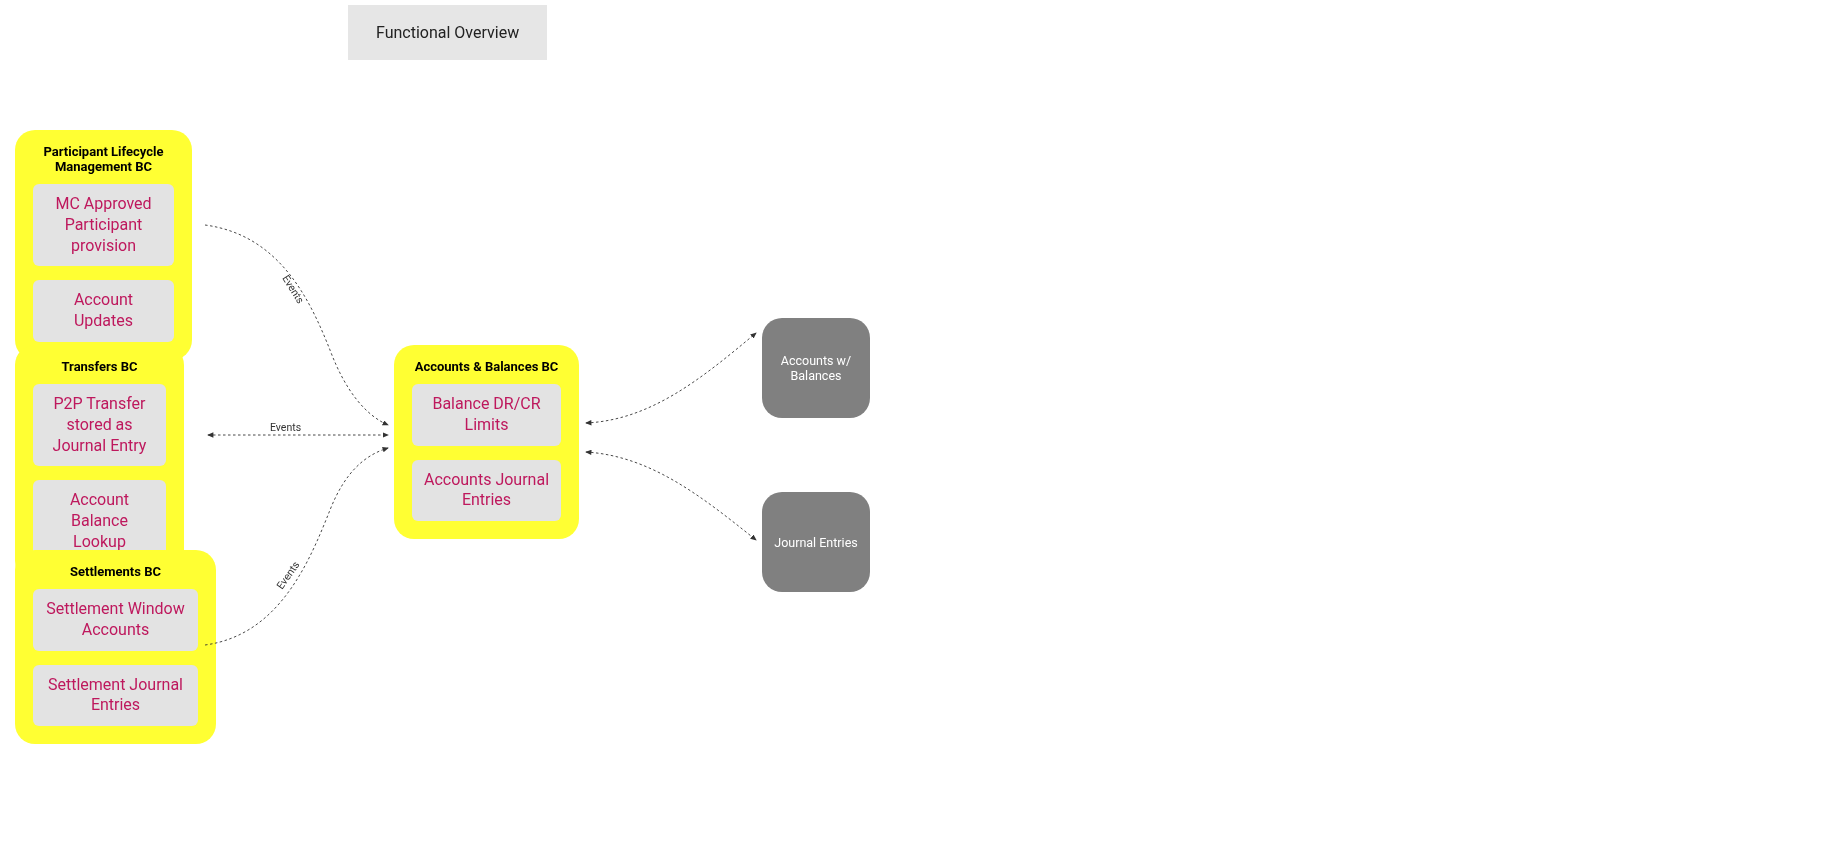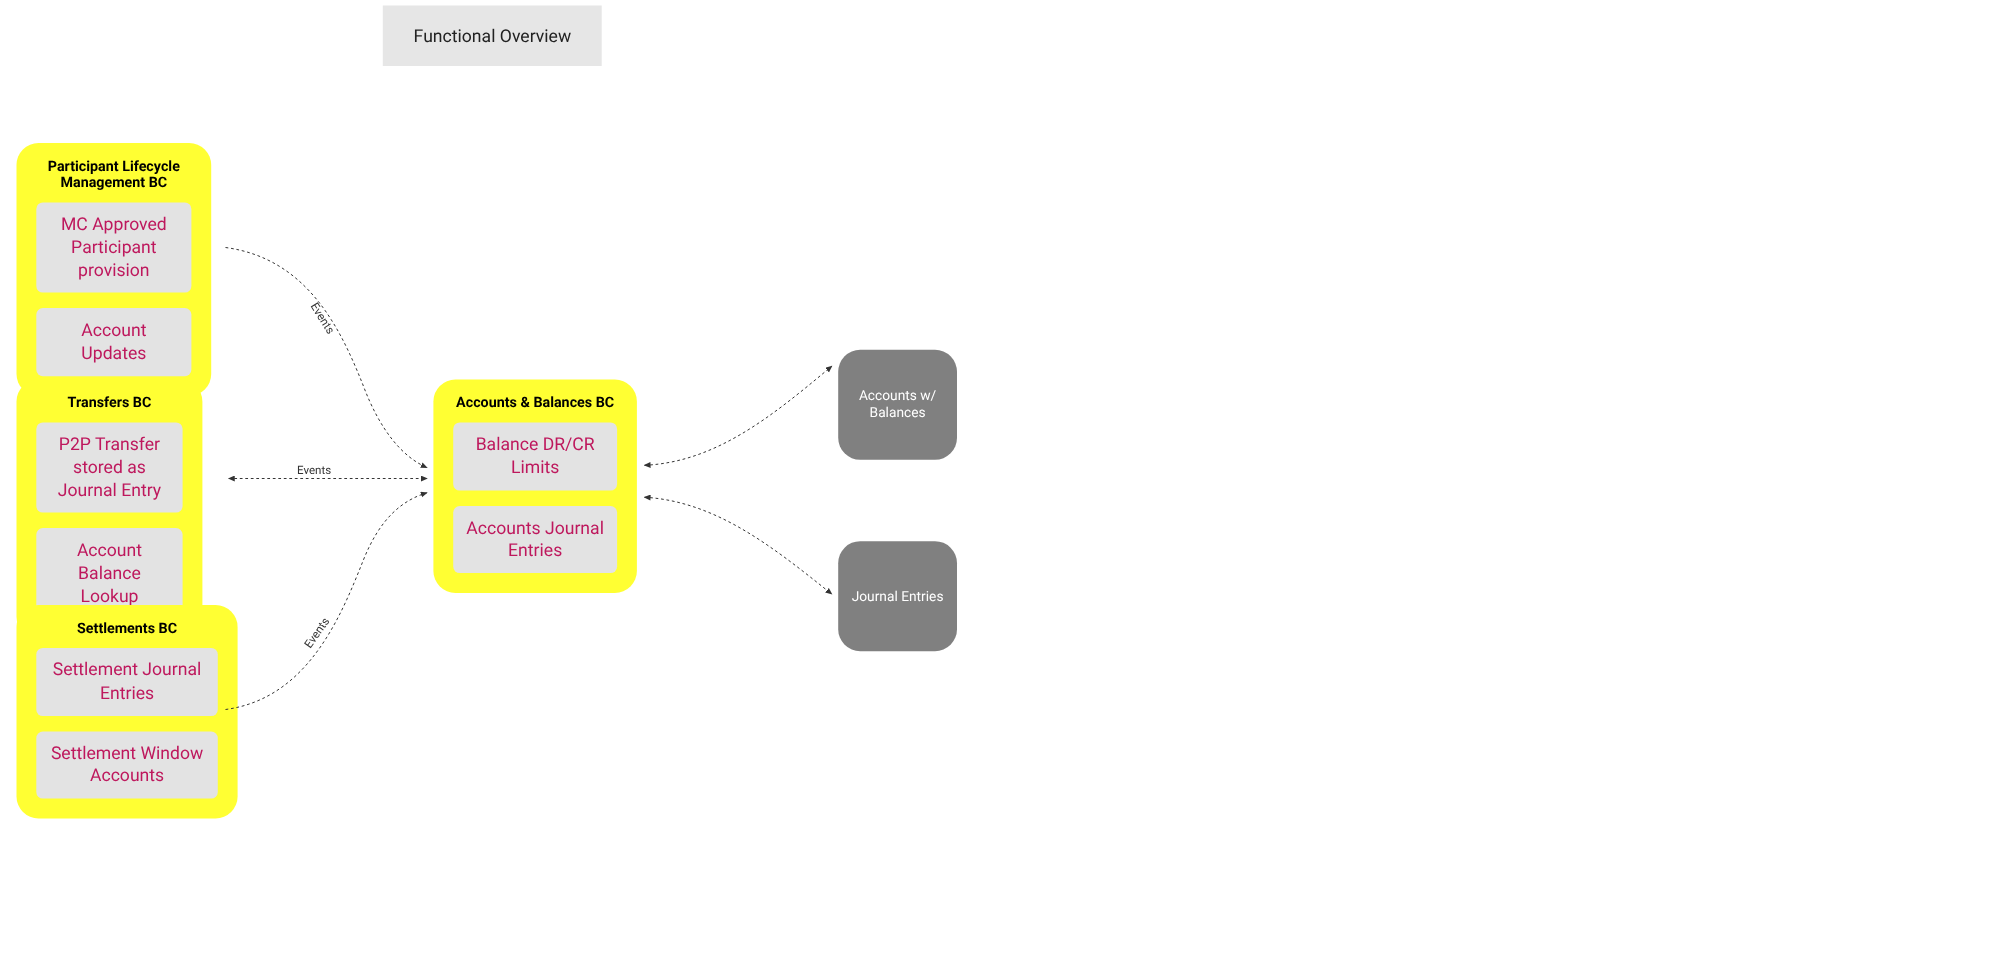--- a/index.html
+++ b/index.html
@@ -93,22 +93,22 @@
 </div>
 
 <div class="bc-box" style="left:15px; top:345px; width:169px;">
   <div class="bc-title">Transfers BC</div>
   <div class="inner-card">P2P Transfer stored as Journal Entry</div>
   <div class="inner-card">Account Balance Lookup</div>
 </div>
 
 <div class="bc-box" style="left:15px; top:550px; width:201px;">
   <div class="bc-title">Settlements BC</div>
+  <div class="inner-card">Settlement Window Accounts</div>
   <div class="inner-card">Settlement Journal Entries</div>
-  <div class="inner-card">Settlement Window Accounts</div>
 </div>
 
 <div class="bc-box" style="left:394px; top:345px; width:185px;">
   <div class="bc-title">Accounts &amp; Balances BC</div>
   <div class="inner-card">Balance DR/CR Limits</div>
   <div class="inner-card">Accounts Journal Entries</div>
 </div>
 
 <div class="gray-box" style="left:762px; top:278px; width:108px; height:100px;margin-top:40px;">
   <span>Accounts w/ Balances</span>

